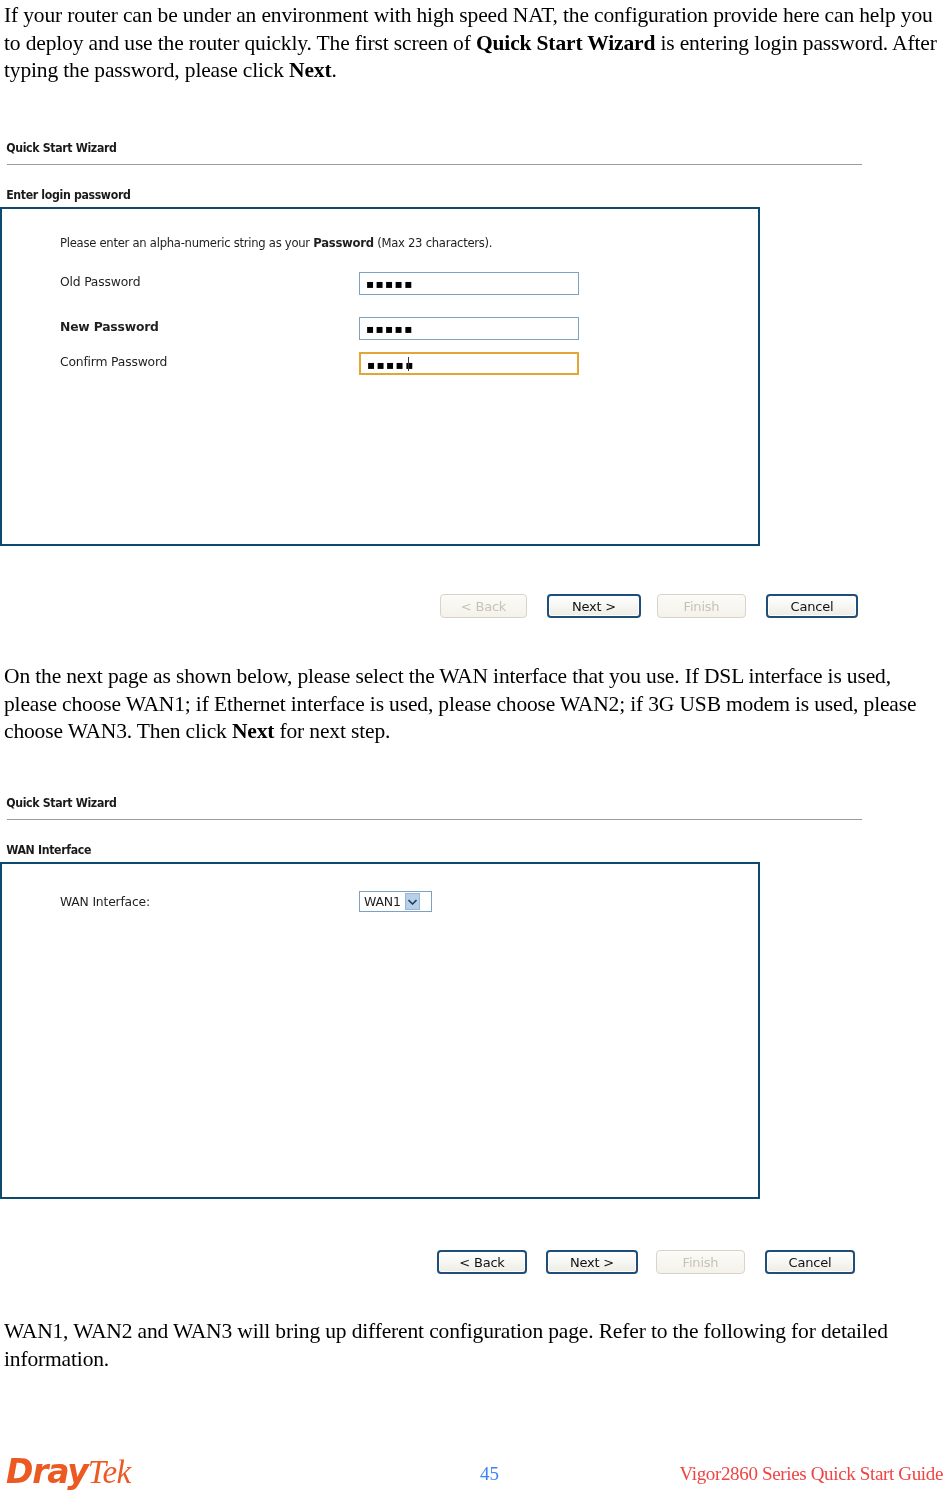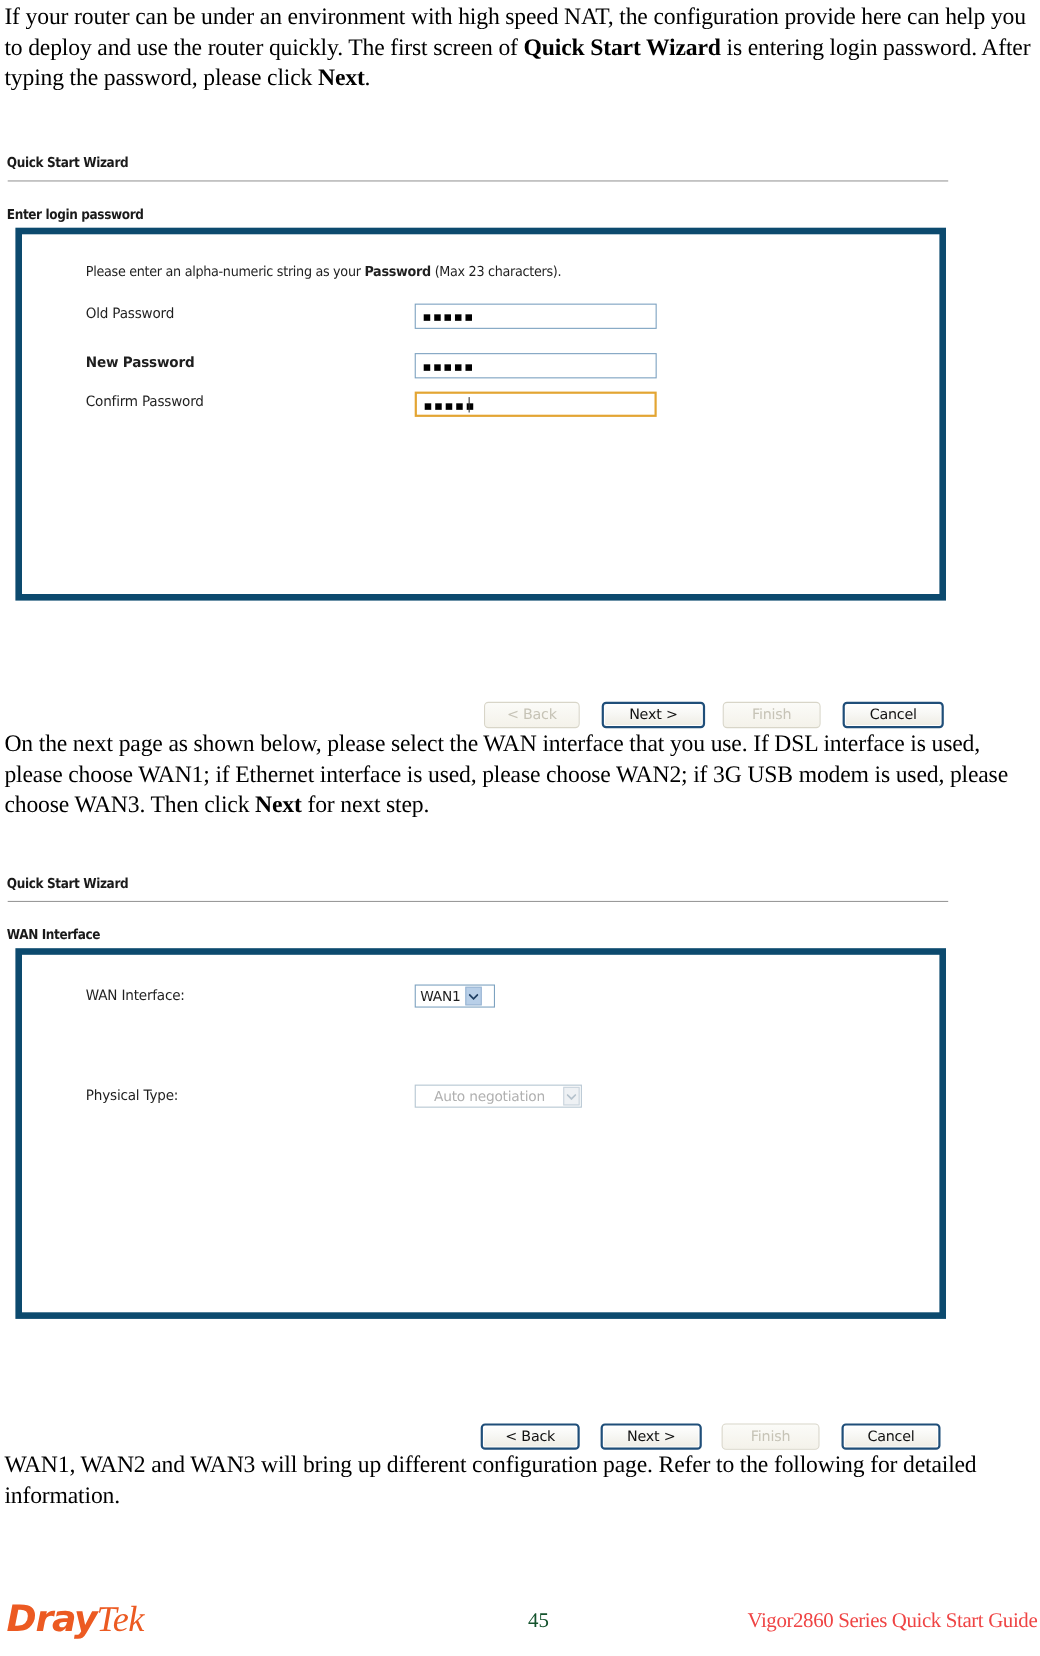--- a/index.html
+++ b/index.html
@@ -62,23 +62,22 @@
     font-size: 12.5px;
     font-weight: bold;
     color: #1a1a1a;
     letter-spacing: -0.4px;
     transform: scaleX(0.88);
     transform-origin: left center;
     white-space: nowrap;
   }
   .fig-panel {
     margin-top: 5px;
-    margin-left: 14px;
-    width: 846px;
-    border: 6px solid #0c4a6e;
+    width: 760px;
+    border: 2px solid #0c4a6e;
     box-sizing: border-box;
     background: #fff;
     position: relative;
   }
 
   .panel-note {
     position: absolute;
     left: 58px;
     top: 26px;
     font-family: "DejaVu Sans", sans-serif;
@@ -147,21 +146,20 @@
   .select-box {
     position: absolute;
     left: 357px;
     top: -3px;
     height: 21px;
     border: 1px solid #7da2c0;
     box-sizing: border-box;
     background: #fff;
     display: flex;
     align-items: center;
-    text-align: center;
   }
   .select-text {
     font-family: "DejaVu Sans", sans-serif;
     font-size: 12.5px;
     color: #1f1f1f;
     padding-left: 4px;
     padding-right: 4px;
     letter-spacing: -0.2px;
     white-space: nowrap;
   }
@@ -212,21 +210,20 @@
     height: 24px;
     box-sizing: border-box;
     border-radius: 4px;
     font-family: "DejaVu Sans", sans-serif;
     font-size: 13px;
     letter-spacing: -0.2px;
     display: flex;
     align-items: center;
     justify-content: center;
     background: linear-gradient(to bottom, #ffffff 0%, #f7f7f4 45%, #eeece4 100%);
-    margin-top: 44px;
   }
   .wbtn.enabled {
     border: 2px solid #1f4e79;
     color: #111111;
     box-shadow: inset 0 0 0 1px #ffffff;
   }
   .wbtn.disabled {
     border: 1px solid #d8d5c8;
     color: #c6c3b6;
     background: linear-gradient(to bottom, #fbfbf8 0%, #f4f2ea 100%);
@@ -256,21 +253,21 @@
     font-size: 33px;
     color: #ec5a22;
     letter-spacing: -0.5px;
   }
   .page-num {
     position: absolute;
     left: 480px;
     top: 8px;
     font-family: "Liberation Serif", serif;
     font-size: 19px;
-    color: #14532d;
+    color: #3b82f6;
   }
   .guide-title {
     position: absolute;
     right: 2px;
     top: 8px;
     font-family: "Liberation Serif", serif;
     font-size: 19px;
     color: #ef4444;
     letter-spacing: -0.35px;
     white-space: nowrap;
@@ -352,31 +349,20 @@
         <span class="select-arrow">
           <svg width="9" height="6" viewBox="0 0 9 6">
               <path d="M0.5 1 L4.5 5 L8.5 1" fill="none" stroke="#1f3f63" stroke-width="1.6"></path>
             </svg>
         </span>
       </div>
     </div>
 
 
 
-    <div class="form-row" style="top:121px;">
-      <div class="form-label">Physical Type:</div>
-      <div class="select-box disabled" style="width:152px;">
-        <span class="select-text" style="flex:1;">Auto negotiation</span>
-        <span class="select-arrow">
-          <svg width="9" height="6" viewBox="0 0 9 6">
-              <path d="M0.5 1 L4.5 5 L8.5 1" fill="none" stroke="#b5c2cc" stroke-width="1.6"></path>
-            </svg>
-        </span>
-      </div>
-    </div>
 
   </div>
 
   <div class="btn-row" style="top:455px;">
     <div class="wbtn enabled" style="left:437px;width:90px;">
       <span>&lt; Back</span>
     </div>
     <div class="wbtn enabled" style="left:546px;width:92px;">
       <span>Next &gt;</span>
     </div>

